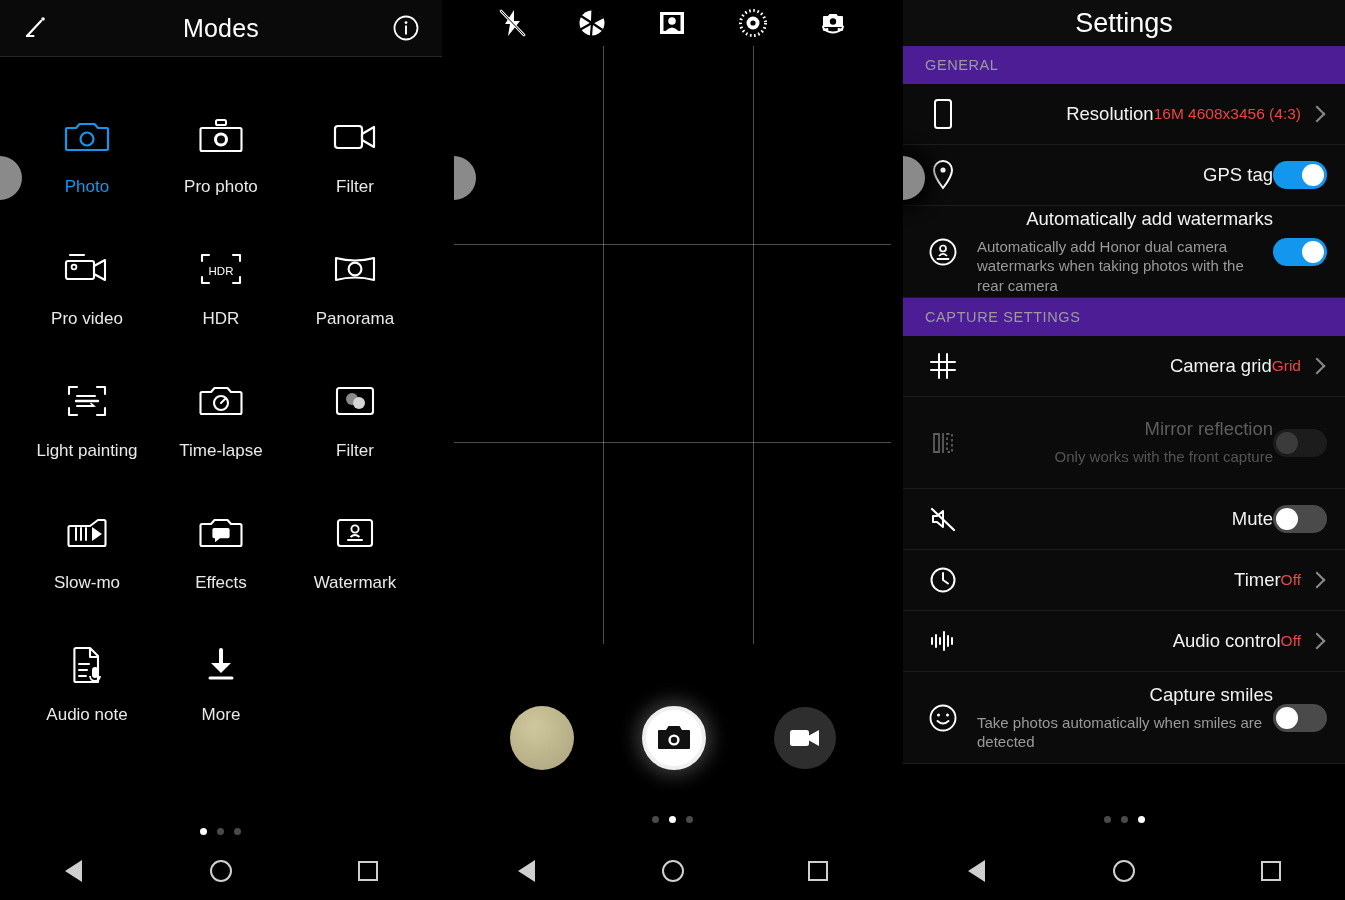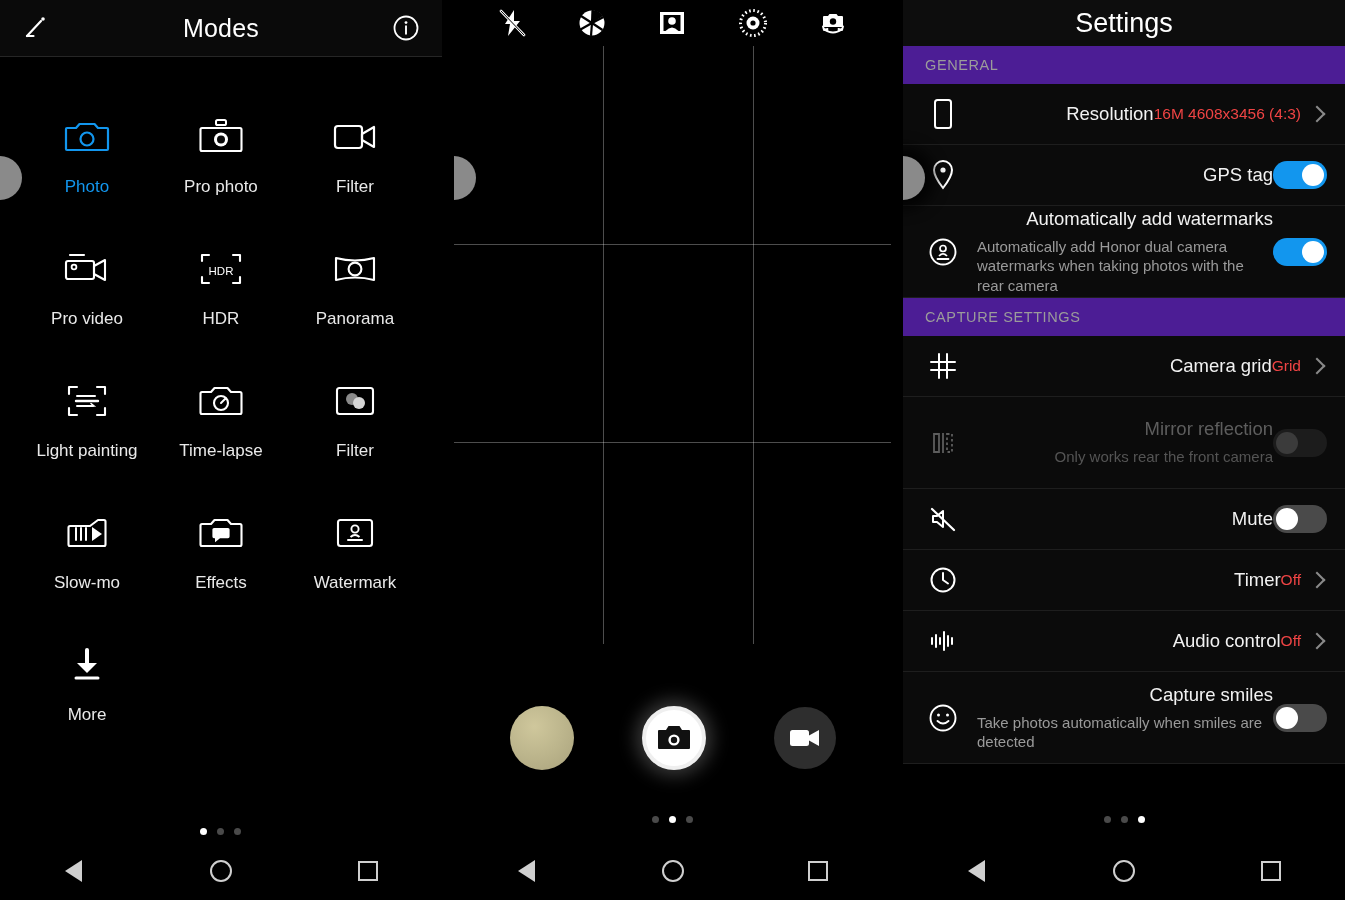--- a/index.html
+++ b/index.html
@@ -302,20 +302,32 @@
           <svg width="44" height="34" viewBox="0 0 44 34">
             <rect x="5" y="4" width="34" height="26" rx="2.5" stroke="#fff" stroke-width="2.1" fill="none"></rect>
             <circle cx="22" cy="13" r="3.6" stroke="#fff" stroke-width="1.9" fill="none"></circle>
             <path d="M17.5 21 q4.5 -4 9 0" stroke="#fff" stroke-width="1.9" fill="none"></path>
             <path d="M15 24 h14" stroke="#fff" stroke-width="2" stroke-linecap="round"></path>
           </svg>
         </span>
         <span class="mode-label">Watermark</span>
       </div>
 
+      <div class="mode-cell">
+        <span class="mode-ico">
+          <svg width="42" height="40" viewBox="0 0 42 40">
+            <path d="M10 3 h14 l8 8 v26 h-22 a1.6 1.6 0 0 1 -1.6 -1.6 v-30.8 a1.6 1.6 0 0 1 1.6 -1.6 z" stroke="#fff" stroke-width="2.1" fill="none" stroke-linejoin="round"></path>
+            <path d="M24 3 v9 h8" stroke="#fff" stroke-width="2.1" fill="none" stroke-linejoin="round"></path>
+            <path d="M13 19 h10 M13 25 h8 M13 31 h7" stroke="#fff" stroke-width="2" stroke-linecap="round"></path>
+            <rect x="26" y="22" width="6" height="11" rx="3" fill="#fff"></rect>
+            <path d="M24 31 a5 5 0 0 0 10 0" stroke="#fff" stroke-width="1.8" fill="none"></path>
+          </svg>
+        </span>
+        <span class="mode-label">Audio note</span>
+      </div>
 
       <div class="mode-cell">
         <span class="mode-ico">
           <svg width="40" height="38" viewBox="0 0 40 38">
             <path d="M20 4 v18" stroke="#fff" stroke-width="4" stroke-linecap="round"></path>
             <path d="M10 17 L20 27 L30 17 Z" fill="#fff"></path>
             <path d="M9 32 h22" stroke="#fff" stroke-width="3" stroke-linecap="round"></path>
           </svg>
         </span>
         <span class="mode-label">More</span>
@@ -519,21 +531,21 @@
       <div class="set-row tall dis">
         <span class="row-ico">
           <svg width="28" height="28" viewBox="0 0 28 28">
             <path d="M5 5 h5 v18 h-5 z" stroke="#5d5d5d" stroke-width="1.8" fill="none"></path>
             <path d="M14 4 V24" stroke="#5d5d5d" stroke-width="1.8"></path>
             <path d="M18 5 h5 v18 h-5 z" stroke="#5d5d5d" stroke-width="1.8" fill="none" stroke-dasharray="2.5 2.5"></path>
           </svg>
         </span>
         <span class="row-body">
           <span class="row-title">Mirror reflection</span>
-          <span class="row-sub">Only works rear the front camera</span>
+          <span class="row-sub">Only works with the front capture</span>
         </span>
         <span class="toggle dis">
             <span class="knob"></span>
           </span>
       </div>
 
       <div class="set-row">
         <span class="row-ico">
           <svg width="28" height="28" viewBox="0 0 28 28">
             <path d="M4 11 h4 l6 -5 v16 l-6 -5 h-4 z" stroke="#fff" stroke-width="2" fill="none" stroke-linejoin="round"></path>

